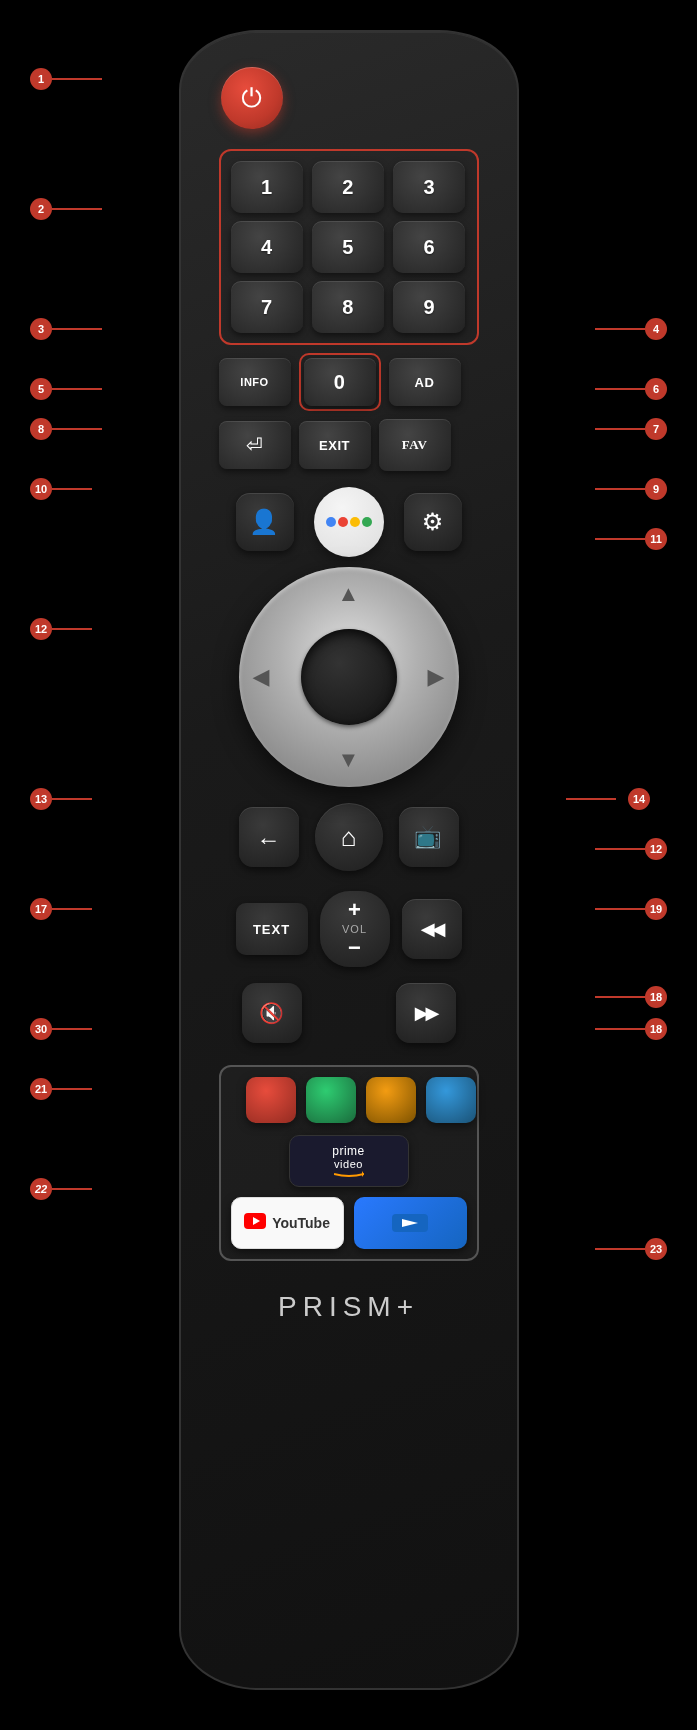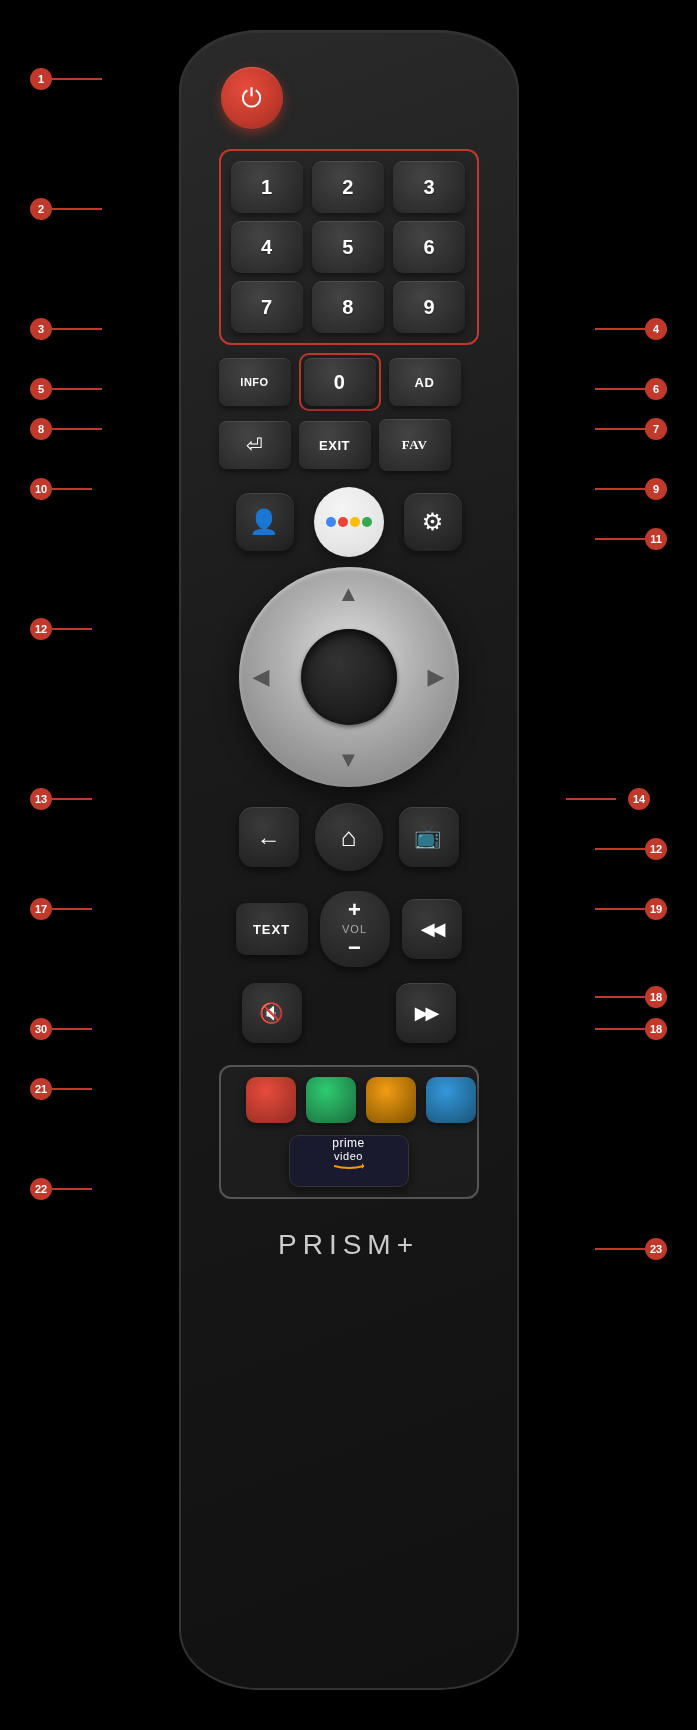--- a/index.html
+++ b/index.html
@@ -403,20 +403,21 @@
     .prime-btn {
       width: 120px;
       height: 52px;
       border-radius: 10px;
       background: #1a1a2e;
       border: 1px solid #333;
       cursor: pointer;
       display: flex;
       flex-direction: column;
       align-items: center;
+      justify-content: center;
       box-shadow: 0 3px 8px rgba(0,0,0,0.5);
     }
 
     .prime-text {
       color: white;
       font-size: 12px;
       font-weight: 300;
       letter-spacing: 0.5px;
     }
 
@@ -639,21 +640,21 @@
     <div style="position:absolute; top:1018px; left:30px; display:flex; align-items:center; gap:0;">
       <div class="ann-circle">30</div>
       <div class="ann-line" style="width:40px;"></div>
     </div>
 
     <div style="position:absolute; top:1078px; left:30px; display:flex; align-items:center; gap:0;">
       <div class="ann-circle">21</div>
       <div class="ann-line" style="width:40px;"></div>
     </div>
 
-    <div style="position:absolute; top:1178px; left:30px; display:flex; align-items:center; gap:0;">
+    <div style="position:absolute; top:1178px; left:30px; display:flex; align-items:center; gap:0;font-style:italic;">
       <div class="ann-circle">22</div>
       <div class="ann-line" style="width:40px;"></div>
     </div>
 
     <div style="position:absolute; top:1238px; right:30px; display:flex; align-items:center; gap:0; flex-direction:row-reverse;">
       <div class="ann-circle">23</div>
       <div class="ann-line" style="width:50px;"></div>
     </div>
   </div>
 
@@ -782,20 +783,37 @@
           <span class="prime-text">prime</span>
           <span class="prime-video-text">video</span>
 
           <svg width="30" height="8" viewBox="0 0 30 8">
             <path d="M0 4 Q15 8 30 4" stroke="#ff9900" stroke-width="2" fill="none"></path>
             <polygon points="28,1 30,4 28,7" fill="#ff9900"></polygon>
           </svg>
         </button>
       </div>
 
+      <div class="app-row">
+        <button class="youtube-btn">
+          <span class="youtube-icon">
+            <svg width="22" height="16" viewBox="0 0 22 16">
+              <rect width="22" height="16" rx="4" fill="#ff0000"></rect>
+              <polygon points="9,4 9,12 16,8" fill="white"></polygon>
+            </svg>
+          </span>
+          <span class="youtube-text">YouTube</span>
+        </button>
+        <button class="shortcut-btn">
+          <svg width="36" height="18" viewBox="0 0 36 18">
+            <rect width="36" height="18" rx="4" fill="#1565c0"></rect>
+            <polygon points="10,5 26,9 10,13" fill="white"></polygon>
+          </svg>
+        </button>
+      </div>
     </div>
 
     <div class="brand-section">
       <span>PRISM+</span>
     </div>
 
   </div>
 </div>
 
 </body></html>

